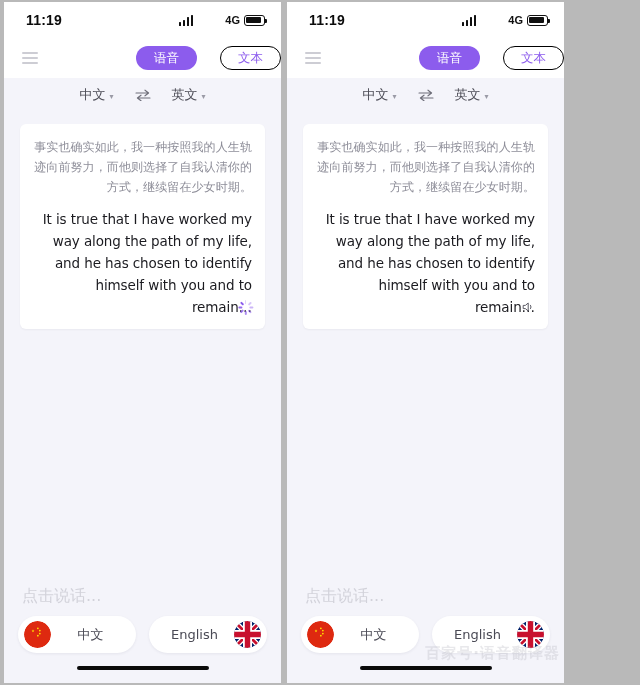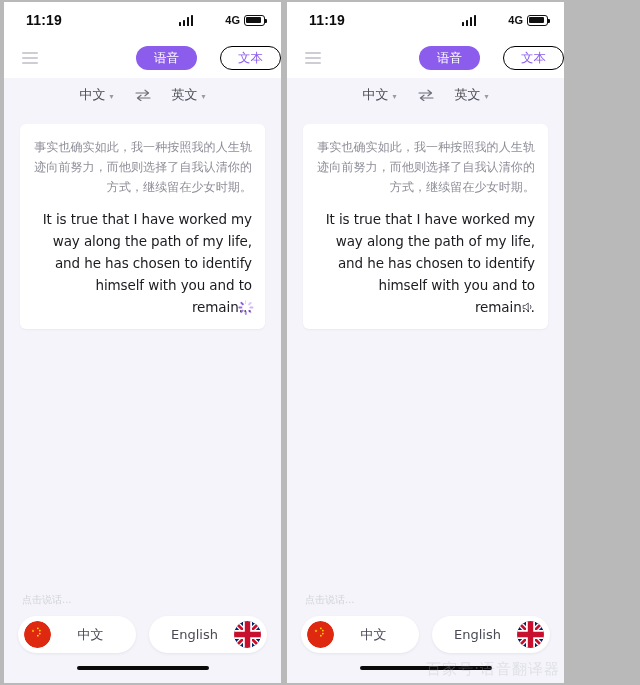--- a/index.html
+++ b/index.html
@@ -129,21 +129,21 @@
   .spinner i:nth-child(5){transform:rotate(180deg);opacity:.7}
   .spinner i:nth-child(6){transform:rotate(225deg);opacity:.8}
   .spinner i:nth-child(7){transform:rotate(270deg);opacity:.9}
   .spinner i:nth-child(8){transform:rotate(315deg);opacity:1}
   .speaker { width:14px; height:14px; display:block; }
 
   
   .footer { flex:0 0 auto; padding:0 14px 0 14px; }
   .hint {
     font-family:"DejaVu Sans","Liberation Sans",sans-serif;
-    font-size:10px; color:#d2d2da; padding-left:4px; margin-bottom:9px;
+    font-size:16px; color:#d2d2da; padding-left:4px; margin-bottom:9px;
   }
   .langbtns { display:flex; gap:13px; }
   .langbtn {
     flex:1 1 0; height:37px;
     background:#ffffff; border-radius:19px;
     display:flex; align-items:center;
     padding:0 6px;
     box-shadow:0 1px 3px rgba(30,30,60,.07);
     cursor:pointer; position:relative;
   }
@@ -151,23 +151,23 @@
     flex:1 1 auto; text-align:center;
     font-family:"DejaVu Sans","Liberation Sans",sans-serif;
     font-size:13px; color:#4a4a55;
   }
   .flag { width:27px; height:27px; border-radius:50%; flex:0 0 auto; display:block; }
   .homebar-wrap { height:30px; display:flex; align-items:center; justify-content:center; }
   .homebar { width:132px; height:4px; background:#0a0a0a; border-radius:3px; }
 
   
   .watermark {
-    position:absolute; right:4px; bottom:4px;
-    font-family:"DejaVu Sans","Liberation Sans",sans-serif;
-    font-size:15px; font-weight:normal;
+    position:absolute; right:4px; bottom:20px;
+    font-family:"DejaVu Sans","Liberation Sans",sans-serif;
+    font-size:15px; font-weight:bold;
     color:rgba(178,178,190,.30);
     letter-spacing:1px; white-space:nowrap;
     pointer-events:none;
   }
 </style>
 </head>
 <body>
 
 <div class="stage">
 

